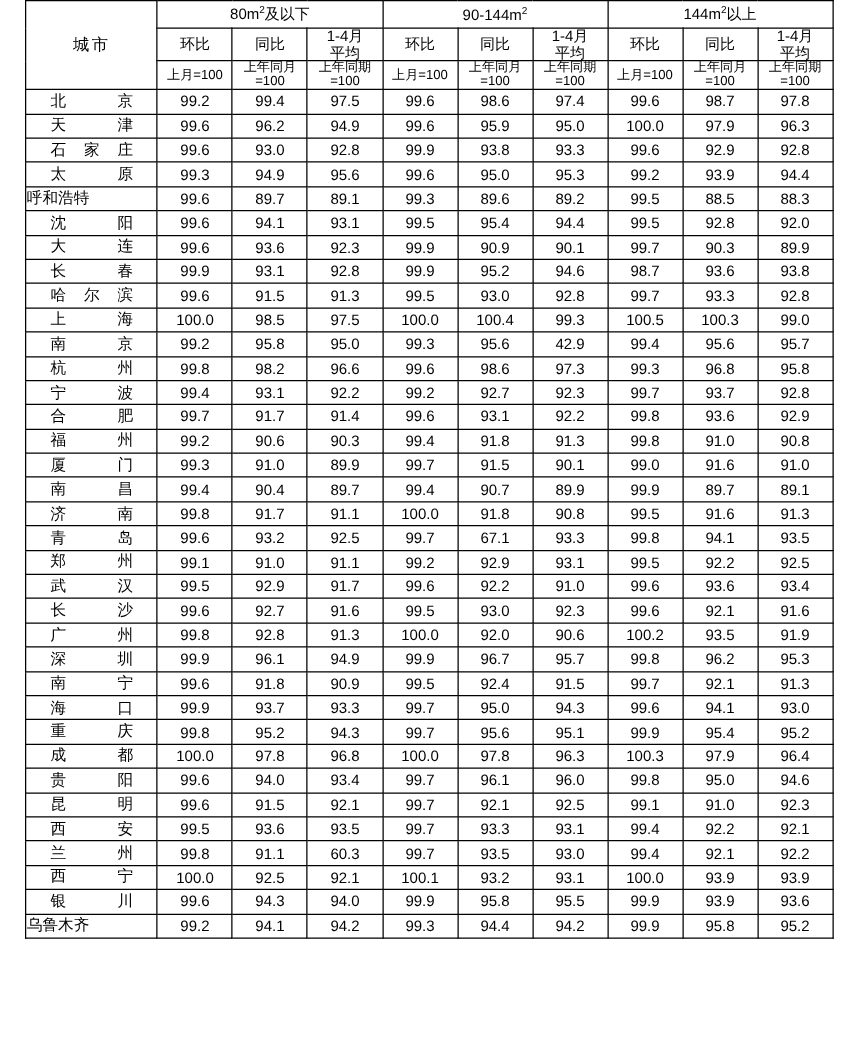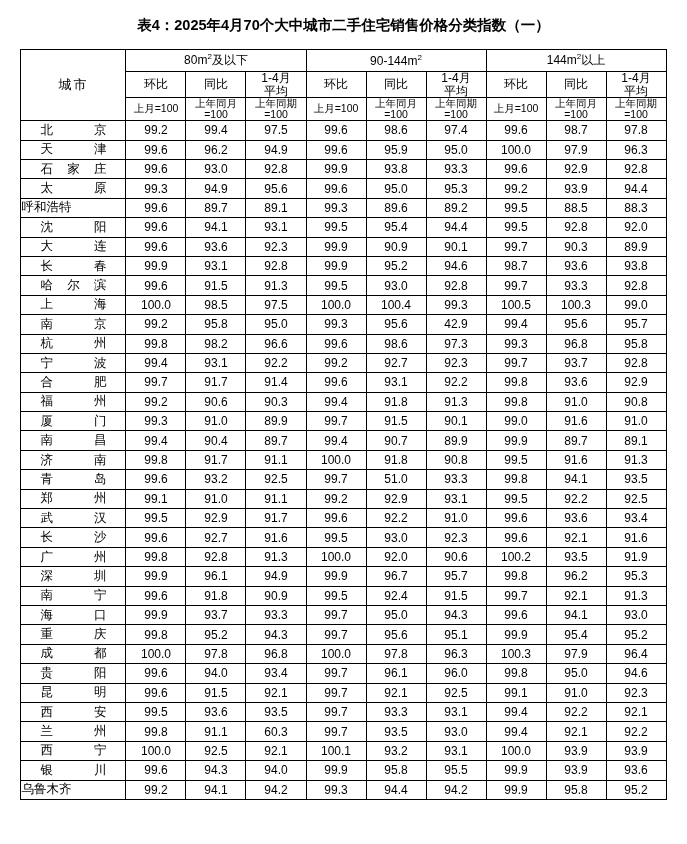--- a/index.html
+++ b/index.html
@@ -90,21 +90,20 @@
     font-family: "Liberation Sans", "DejaVu Sans", sans-serif;
   }
   tbody tr { height: 19.4px; }
   sup { font-size: 8px; vertical-align: super; }
 </style>
 </head>
 <body>
 
 <div class="page">
 
-  <div class="title">表4：2025年4月70个大中城市二手住宅销售价格分类指数（一）</div>
 
   <table class="main">
     <colgroup>
       <col style="width:105px">
       <col style="width:60px">
         <col style="width:60px">
         <col style="width:60px">
       <col style="width:60px">
         <col style="width:60px">
         <col style="width:60px">
@@ -485,21 +484,21 @@
           <td class="city-cell">
             <div class="city-inner">
               <span>青</span>
               <span>岛</span>
             </div>
           </td>
           <td class="num">99.6</td>
           <td class="num">93.2</td>
           <td class="num">92.5</td>
           <td class="num">99.7</td>
-          <td class="num">51.0</td>
+          <td class="num">67.1</td>
           <td class="num">93.3</td>
           <td class="num">99.8</td>
           <td class="num">94.1</td>
           <td class="num">93.5</td>
         </tr>
         <tr>
           <td class="city-cell">
             <div class="city-inner">
               <span>郑</span>
               <span>州</span>

